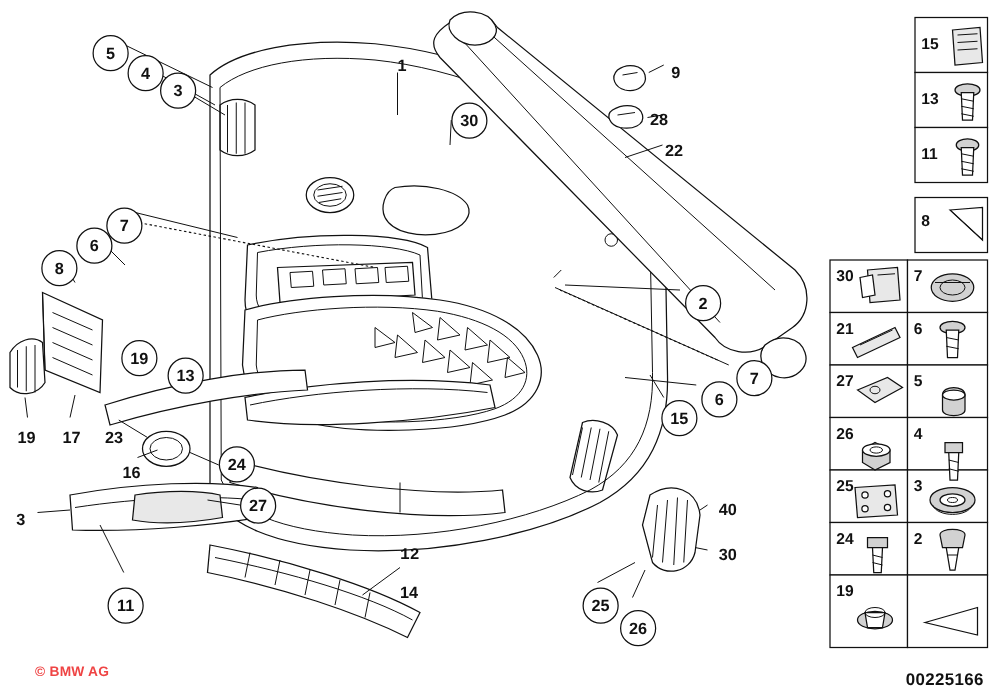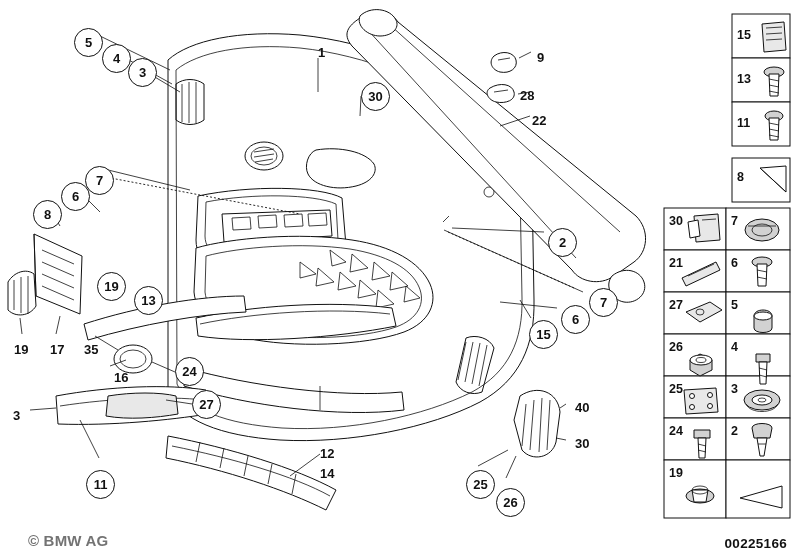--- a/index.html
+++ b/index.html
@@ -45,23 +45,23 @@
     position: absolute;
     font-size: 12.5px;
     font-weight: 700;
     color: #111;
     white-space: nowrap;
   }
   #brand {
     position: absolute;
     left: 28px;
     top: 532px;
-    font-size: 15px;
+    font-size: 11px;
     font-weight: 700;
-    color: #737373;
+    color: #ef4444;
     letter-spacing: .2px;
   }
   #docnum {
     position: absolute;
     right: 12px;
     top: 536px;
     font-size: 13.5px;
     font-weight: 700;
     color: #111;
     letter-spacing: .3px;
@@ -390,28 +390,28 @@
       <div class="cal sz" style="left: 61px; top: 182px;">6</div>
       <div class="cal sz" style="left: 33px; top: 200px;">8</div>
       <div class="cal sz" style="left: 548px; top: 228px;">2</div>
       <div class="cal sz" style="left: 97px; top: 272px;">19</div>
       <div class="cal sz" style="left: 134px; top: 286px;">13</div>
       <div class="cal sz" style="left: 589px; top: 288px;">7</div>
       <div class="cal sz" style="left: 561px; top: 305px;">6</div>
       <div class="cal sz" style="left: 529px; top: 320px;">15</div>
       <div class="plain" style="left: 14px; top: 342px;">19</div>
       <div class="plain" style="left: 50px; top: 342px;">17</div>
-      <div class="plain" style="left: 84px; top: 342px;">35</div>
+      <div class="plain" style="left: 84px; top: 342px;">23</div>
       <div class="cal sz" style="left: 175px; top: 357px;">24</div>
-      <div class="plain" style="left: 114px; top: 370px;">16</div>
+      <div class="plain" style="left: 98px; top: 370px;">16</div>
       <div class="cal sz" style="left: 192px; top: 390px;">27</div>
       <div class="plain" style="left: 575px; top: 400px;">40</div>
       <div class="plain" style="left: 13px; top: 408px;">3</div>
       <div class="plain" style="left: 575px; top: 436px;">30</div>
-      <div class="plain" style="left: 320px; top: 446px;">12</div>
+      <div class="plain" style="left: 320px; top: 436px; font-family: Liberation Mono, monospace;">12</div>
       <div class="cal sz" style="left: 86px; top: 470px;">11</div>
       <div class="plain" style="left: 320px; top: 466px;">14</div>
       <div class="cal sz" style="left: 466px; top: 470px;">25</div>
       <div class="cal sz" style="left: 496px; top: 488px;">26</div>
     </div>
 
   <div id="panel-labels">
       <div class="celllabel" style="left: 737px; top: 28px;">15</div>
       <div class="celllabel" style="left: 737px; top: 72px;">13</div>
       <div class="celllabel" style="left: 737px; top: 116px;">11</div>

